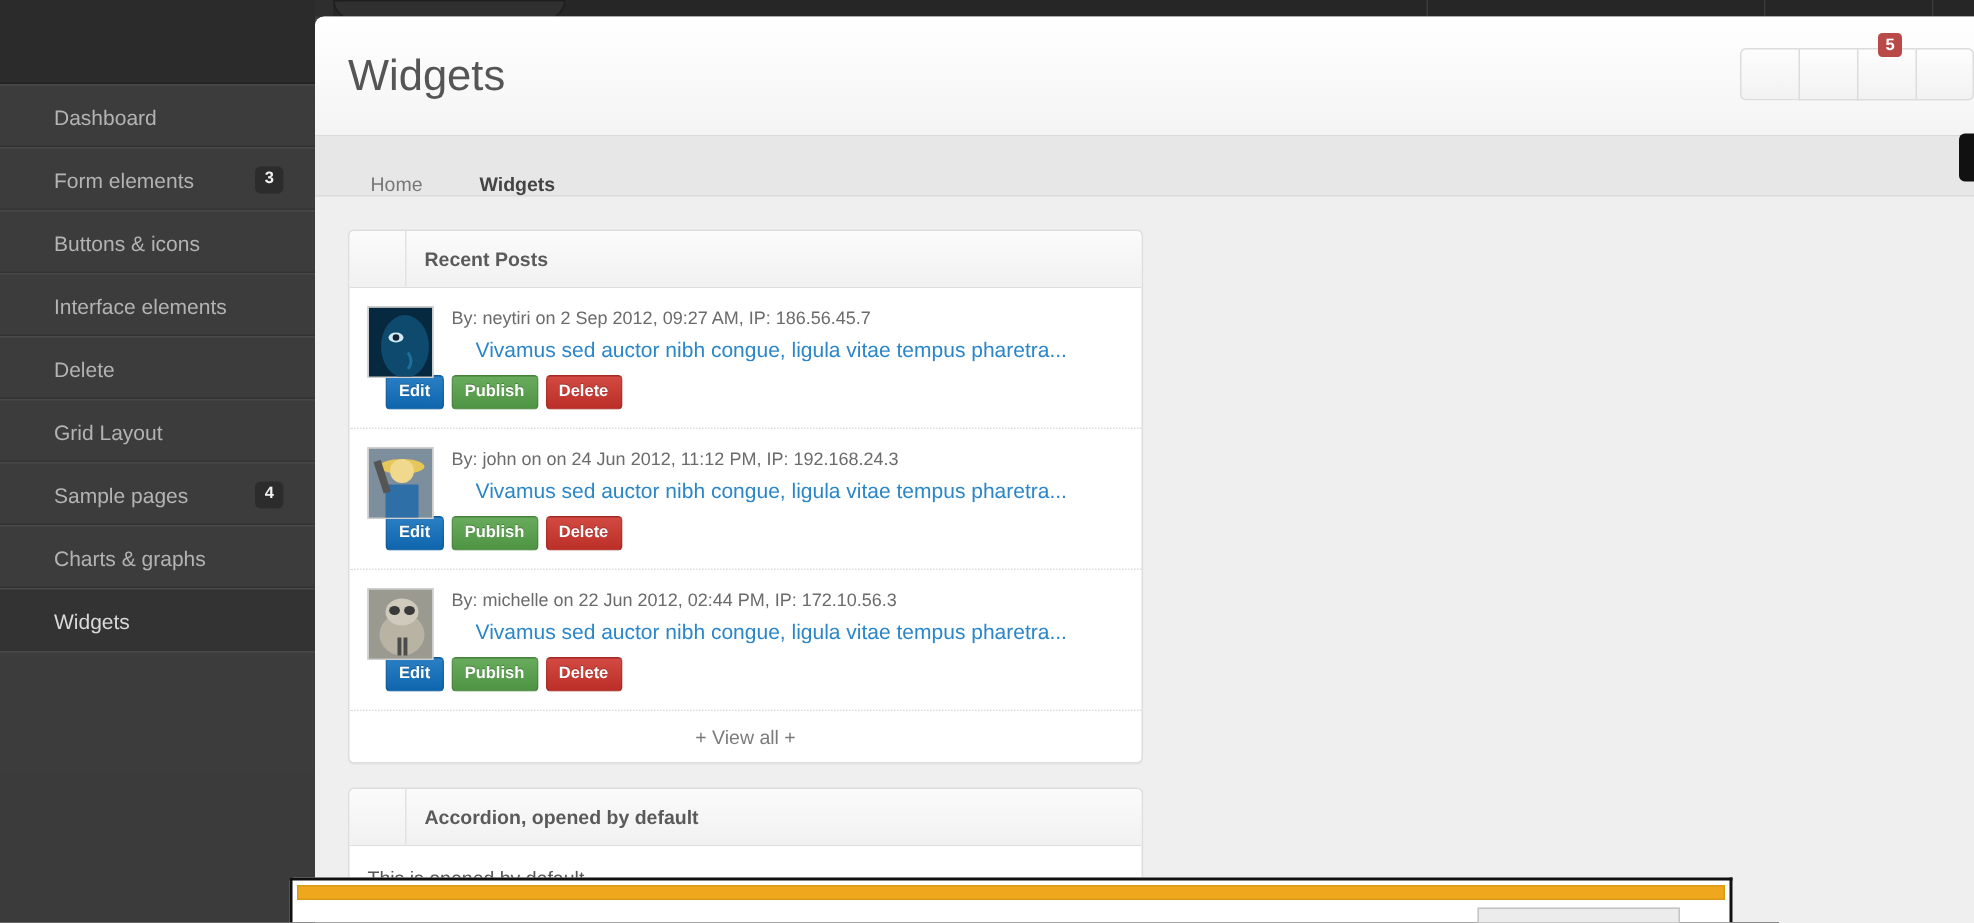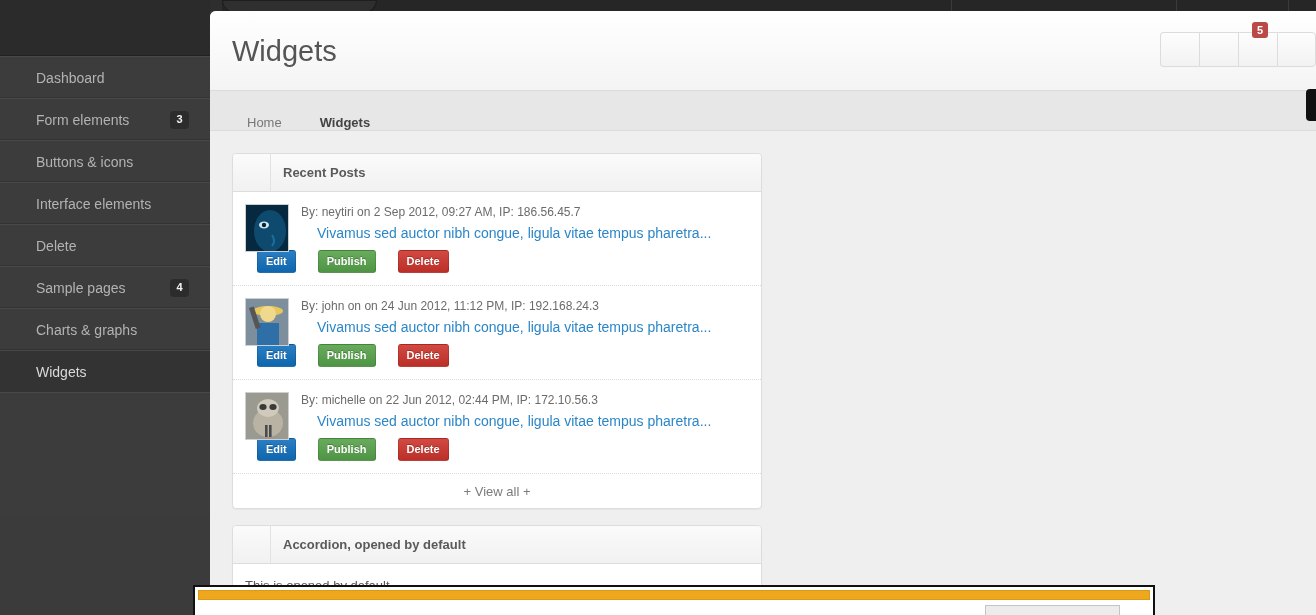--- a/index.html
+++ b/index.html
@@ -143,21 +143,21 @@
     overflow: hidden;
   }
   .avatar svg { display: block; }
   .feed-body { margin-left: 56px; }
   .feed-meta { font-size: 12px; color: #6b6b6b; line-height: 17px; }
   .feed-link {
     display: block; margin-top: 4px;
     font-size: 14px; color: #2a86c8; cursor: pointer;
     white-space: nowrap; overflow: hidden; text-overflow: ellipsis; margin-left: 16px;
   }
-  .feed-actions { margin-top: 9px; margin-left: 12px; display: flex; gap: 22px; }
+  .feed-actions { margin-top: 9px; margin-left: 12px; display: flex; gap: 5px; }
   .abtn {
     font-size: 11px; color: #fff; font-weight: bold;
     padding: 4px 8px; border-radius: 3px; cursor: pointer;
     border: 1px solid rgba(0,0,0,.12);
     text-shadow: 0 -1px 0 rgba(0,0,0,.25);
     line-height: 13px;
   }
   .abtn.blue   { background: linear-gradient(#2a7fc4, #0f66ad); }
   .abtn.green  { background: linear-gradient(#68ab5c, #4f9444); }
   .abtn.red    { background: linear-gradient(#d24a43, #bb2f28); }
@@ -208,20 +208,23 @@
       </li>
 
       <li class="sb-item">
         <span>Interface elements</span>
       </li>
 
       <li class="sb-item">
         <span>Delete</span>
       </li>
 
+      <li class="sb-item">
+        <span>Grid Layout</span>
+      </li>
 
       <li class="sb-item">
         <span>Sample pages</span>
         <span class="sb-badge">4</span>
       </li>
 
       <li class="sb-item">
         <span>Charts &amp; graphs</span>
       </li>
 

